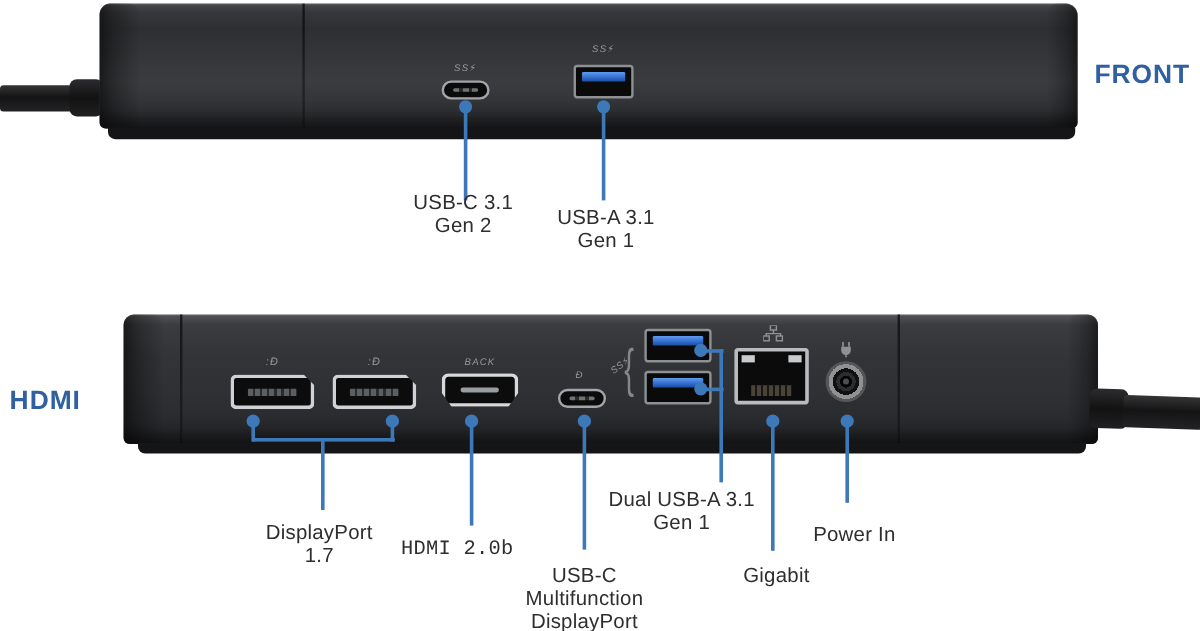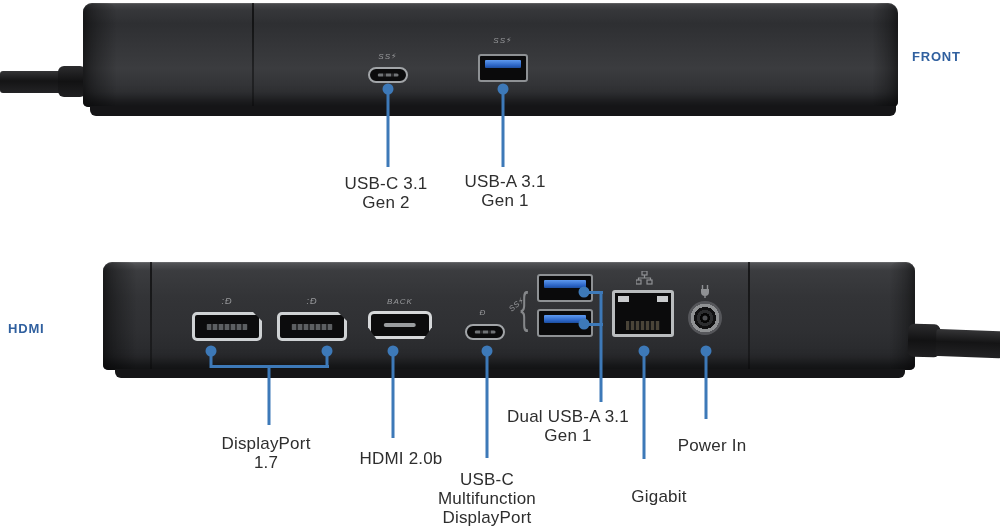--- a/index.html
+++ b/index.html
@@ -54,21 +54,21 @@
   .power-outer{position:absolute;border-radius:50%;
     background:radial-gradient(circle,#050505 0 5px,#2c2d2f 5px 8px,#101011 8px 11px,#8f9193 11px 14.5px,#55565a 14.5px 17px);}
   .dot-center{position:absolute;left:50%;top:50%;transform:translate(-50%,-50%);width:5px;height:5px;border-radius:50%;background:#4e4f52;}
   
   .dot{position:absolute;width:11px;height:11px;border-radius:50%;background:#3d79b8;transform:translate(-50%,-50%);}
   .vline{position:absolute;width:3px;background:#3d79b8;transform:translateX(-50%);}
   .hline{position:absolute;height:3px;background:#3d79b8;}
   
   .label{position:absolute;transform:translateX(-50%);text-align:center;font-size:17px;line-height:19px;
     color:#2e2e2e;letter-spacing:.2px;white-space:nowrap;}
-  .viewlabel{position:absolute;font-size:13px;font-weight:bold;color:#30609f;letter-spacing:.8px;}
+  .viewlabel{position:absolute;font-size:22px;font-weight:bold;color:#30609f;letter-spacing:.8px;}
   .ss-brace{position:absolute;color:#85878a;font-size:44px;font-weight:200;transform:scaleX(.55);}
   .ss-rot{position:absolute;color:#97989b;font-size:8px;font-style:italic;transform:rotate(-38deg);letter-spacing:.5px;}
   .icon-svg{position:absolute;}
 </style>
 </head>
 <body>
 
 <div class="stage">
 
   <div class="cable" style="left:0;top:71px;width:64px;height:22px;"></div>
@@ -87,21 +87,21 @@
     <div class="usba-tab"></div>
   </div>
 
   <div class="viewlabel" style="left:912px;top:49px;">FRONT</div>
 
   <div class="dot" style="left:388px;top:89px;"></div>
   <div class="vline" style="left:388px;top:94px;height:73px;"></div>
   <div class="dot" style="left:503px;top:89px;"></div>
   <div class="vline" style="left:503px;top:94px;height:73px;"></div>
 
-  <div class="label" style="left:386px;top:174px;">
+  <div class="label" style="left:386px;top:159px;">
     <div>USB-C 3.1</div>
     <div>Gen 2</div>
   </div>
   <div class="label" style="left:505px;top:172px;">
     <div>USB-A 3.1</div>
     <div>Gen 1</div>
   </div>
 
   <div class="viewlabel" style="left:8px;top:321px;">HDMI</div>
 
@@ -184,32 +184,32 @@
   <div class="dot" style="left:644px;top:351px;"></div>
   <div class="vline" style="left:644px;top:355px;height:104px;"></div>
 
   <div class="dot" style="left:706px;top:351px;"></div>
   <div class="vline" style="left:706px;top:355px;height:64px;"></div>
 
   <div class="label" style="left:266px;top:434px;">
     <div>DisplayPort</div>
     <div>1.7</div>
   </div>
-  <div class="label" style="left:401px;top:449px;">
+  <div class="label" style="left:381px;top:449px;font-family:Liberation Mono, monospace;">
     <div>HDMI 2.0b</div>
   </div>
   <div class="label" style="left:487px;top:470px;">
     <div>USB-C</div>
     <div>Multifunction</div>
     <div>DisplayPort</div>
   </div>
   <div class="label" style="left:568px;top:407px;">
     <div>Dual USB-A 3.1</div>
     <div>Gen 1</div>
   </div>
-  <div class="label" style="left:647px;top:487px;margin-left:12px;">
+  <div class="label" style="left:647px;top:470px;">
     <div>Gigabit</div>
   </div>
   <div class="label" style="left:712px;top:436px;text-align:right;">
     <div>Power In</div>
   </div>
 
 </div>
 
 </body></html>

